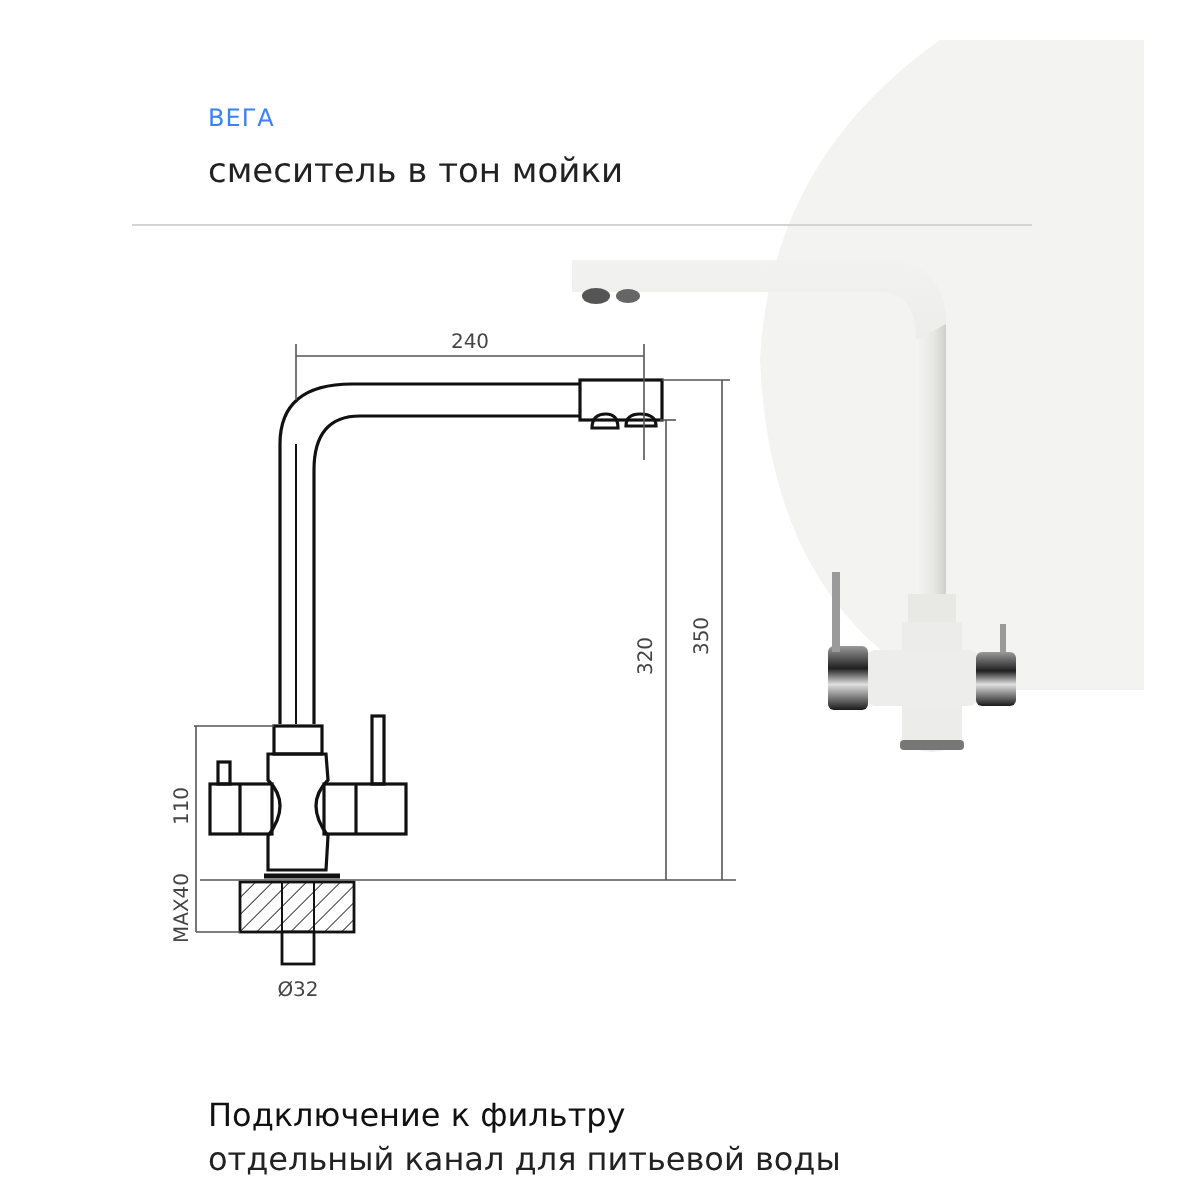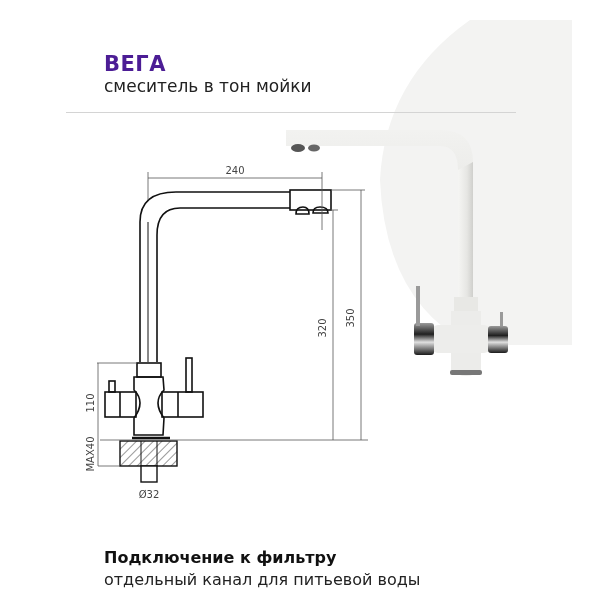--- a/index.html
+++ b/index.html
@@ -1,27 +1,27 @@
 <!DOCTYPE html>
 <html><head>
 <meta charset="utf-8">
 <style>
   html, body { margin:0; padding:0; background:#ffffff; }
   body { width:600px; height:600px; position:relative; overflow:hidden;
          font-family:"DejaVu Sans","Liberation Sans",sans-serif; color:#111; }
   .bg-shape { position:absolute; left:0; top:0; }
-  .title { position:absolute; left:104px; top:52px; font-size:21px; font-weight:bold;
-           letter-spacing:0.5px; color:#4c1d95; font-family:"DejaVu Sans",sans-serif; }
+  .title { position:absolute; left:104px; top:52px; font-size:12px; font-weight:normal;
+           letter-spacing:0.5px; color:#3b82f6; font-family:"DejaVu Sans",sans-serif; }
   .subtitle { position:absolute; left:104px; top:76px; font-size:17px; color:#222;
               font-family:"DejaVu Sans",sans-serif; }
   .sep-line { position:absolute; left:66px; top:112px; width:450px; height:1px; background:#d4d4d4; }
   .drawing { position:absolute; left:0; top:0; }
   .photo { position:absolute; left:0; top:0; }
   .dim { font-family:"DejaVu Sans",sans-serif; font-size:10px; fill:#444; }
-  .footer-title { position:absolute; left:104px; top:548px; font-size:16px; font-weight:bold;
+  .footer-title { position:absolute; left:104px; top:548px; font-size:16px; font-weight:normal;
                   color:#111; font-family:"DejaVu Sans",sans-serif; }
   .footer-sub { position:absolute; left:104px; top:570px; font-size:16px; color:#222;
                 font-family:"DejaVu Sans",sans-serif; }
 </style>
 </head>
 <body>
 
 <svg class="bg-shape" width="600" height="600">
   <path d="M572 20 L470 20 Q385 80 380 180 Q385 300 470 345 L572 345 Z" fill="#f3f3f2"></path>
 </svg>

